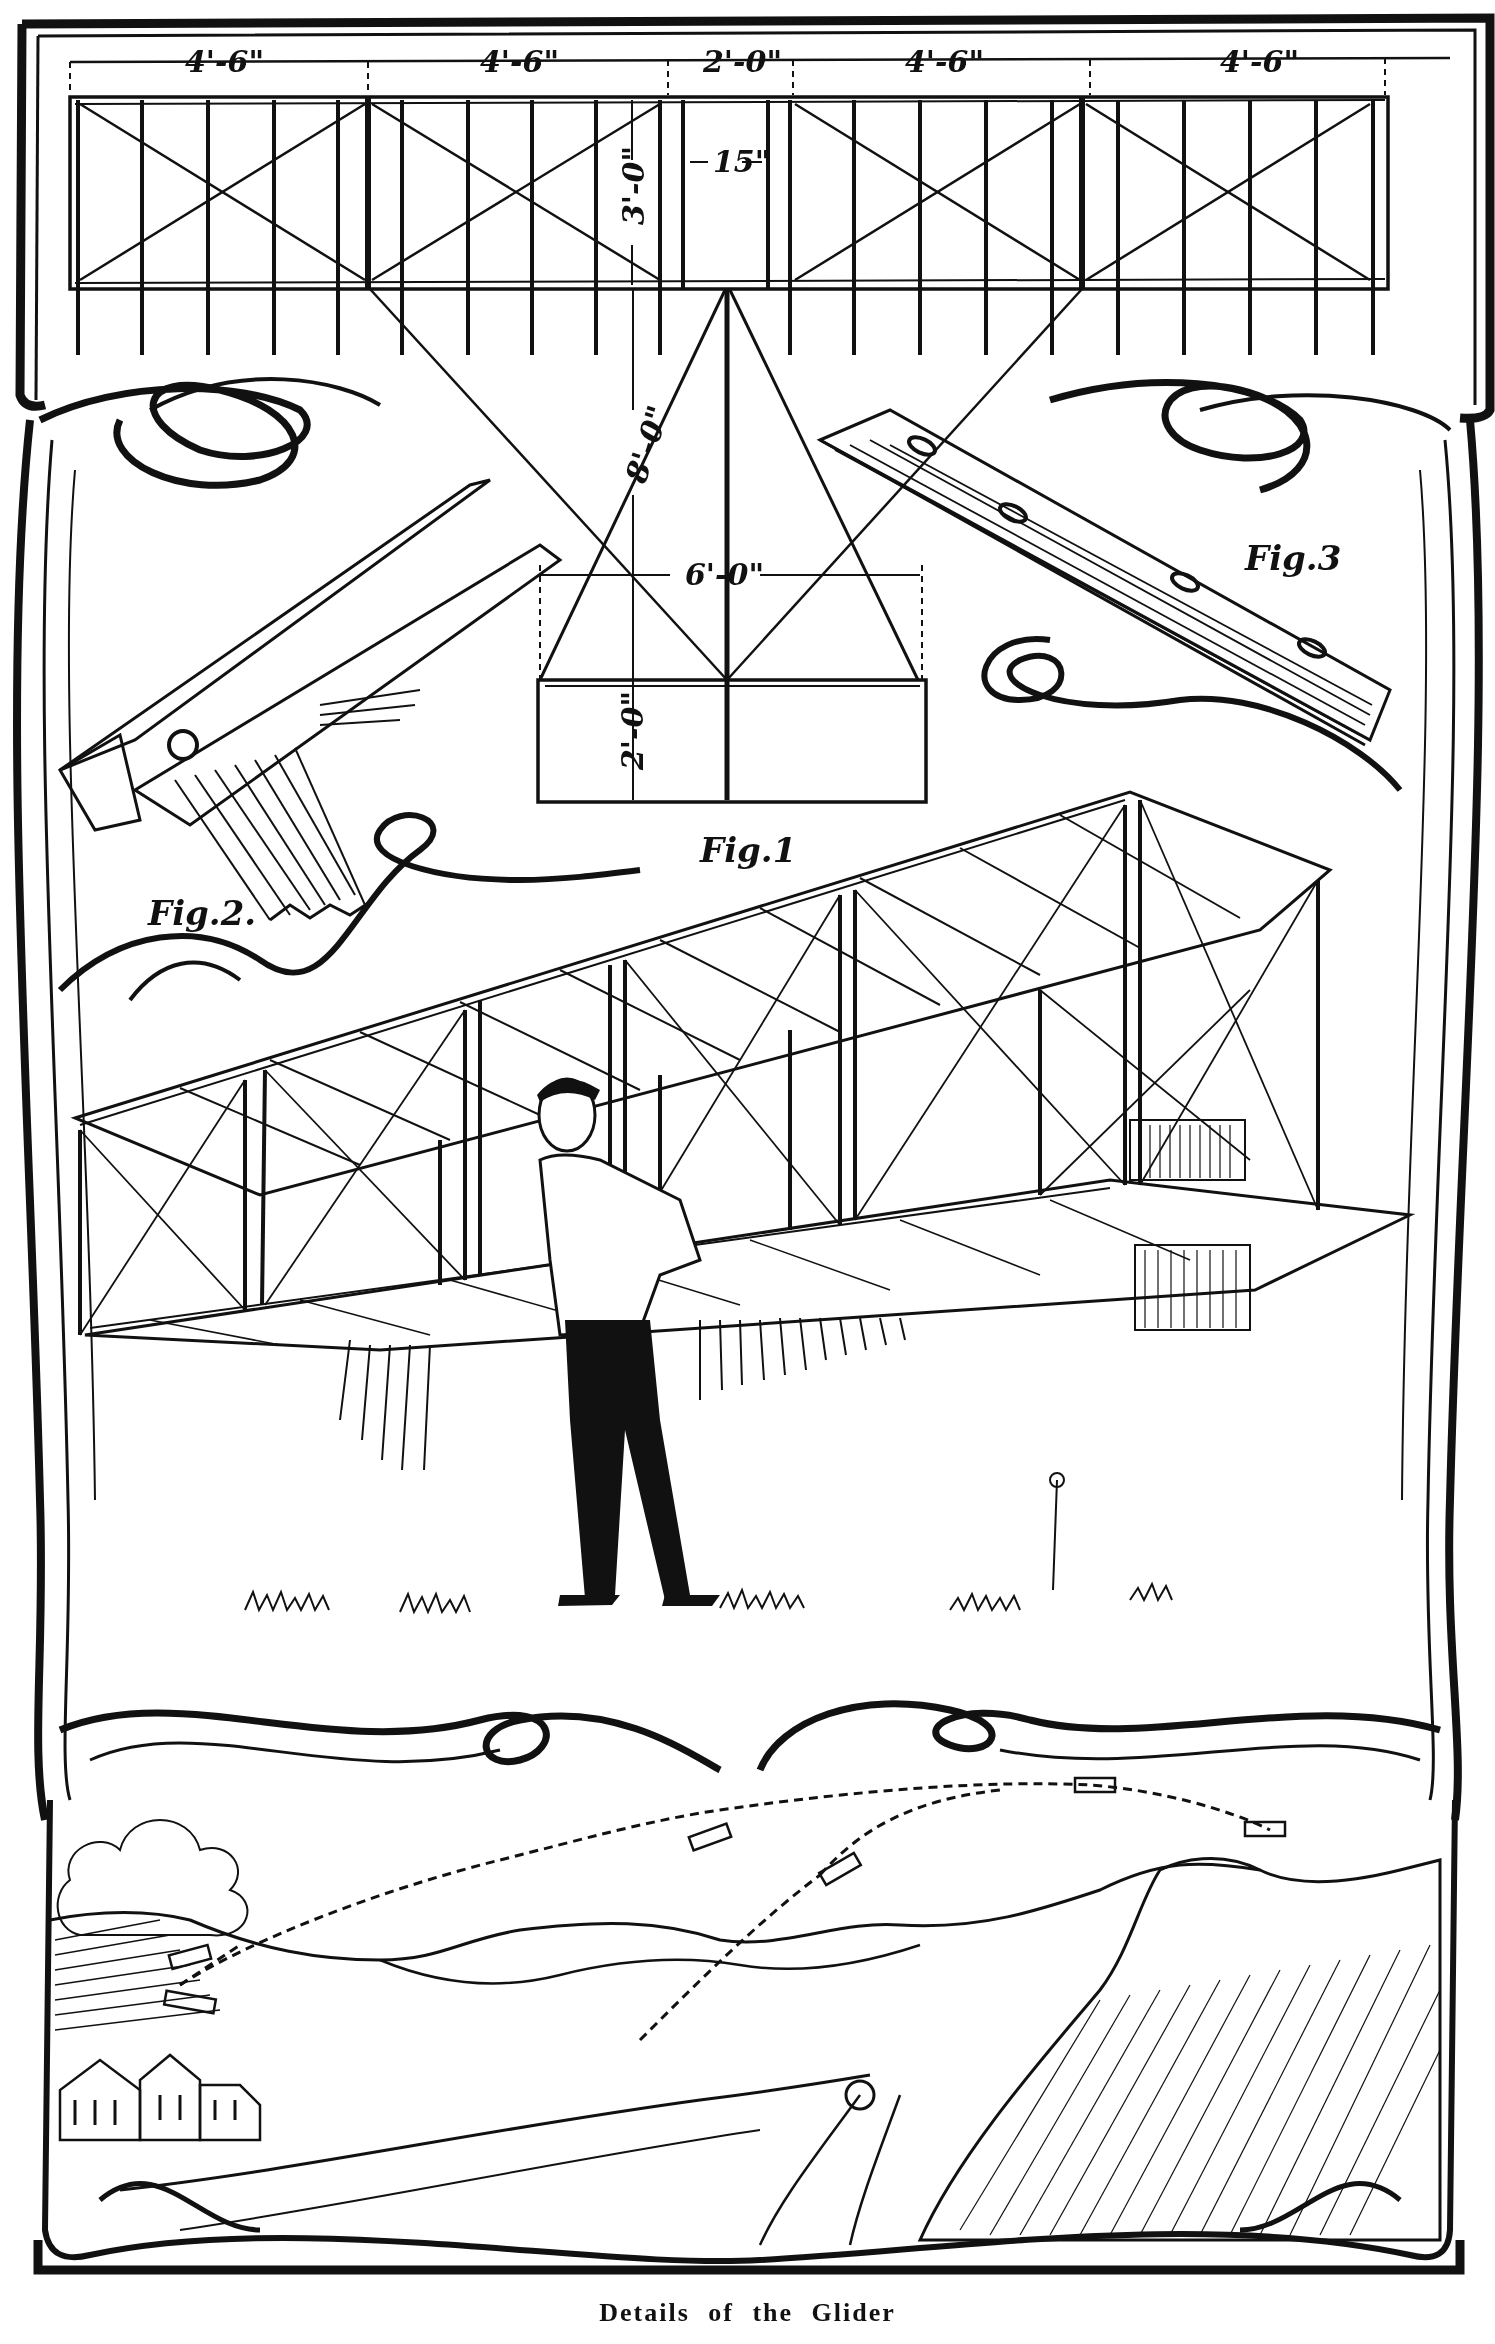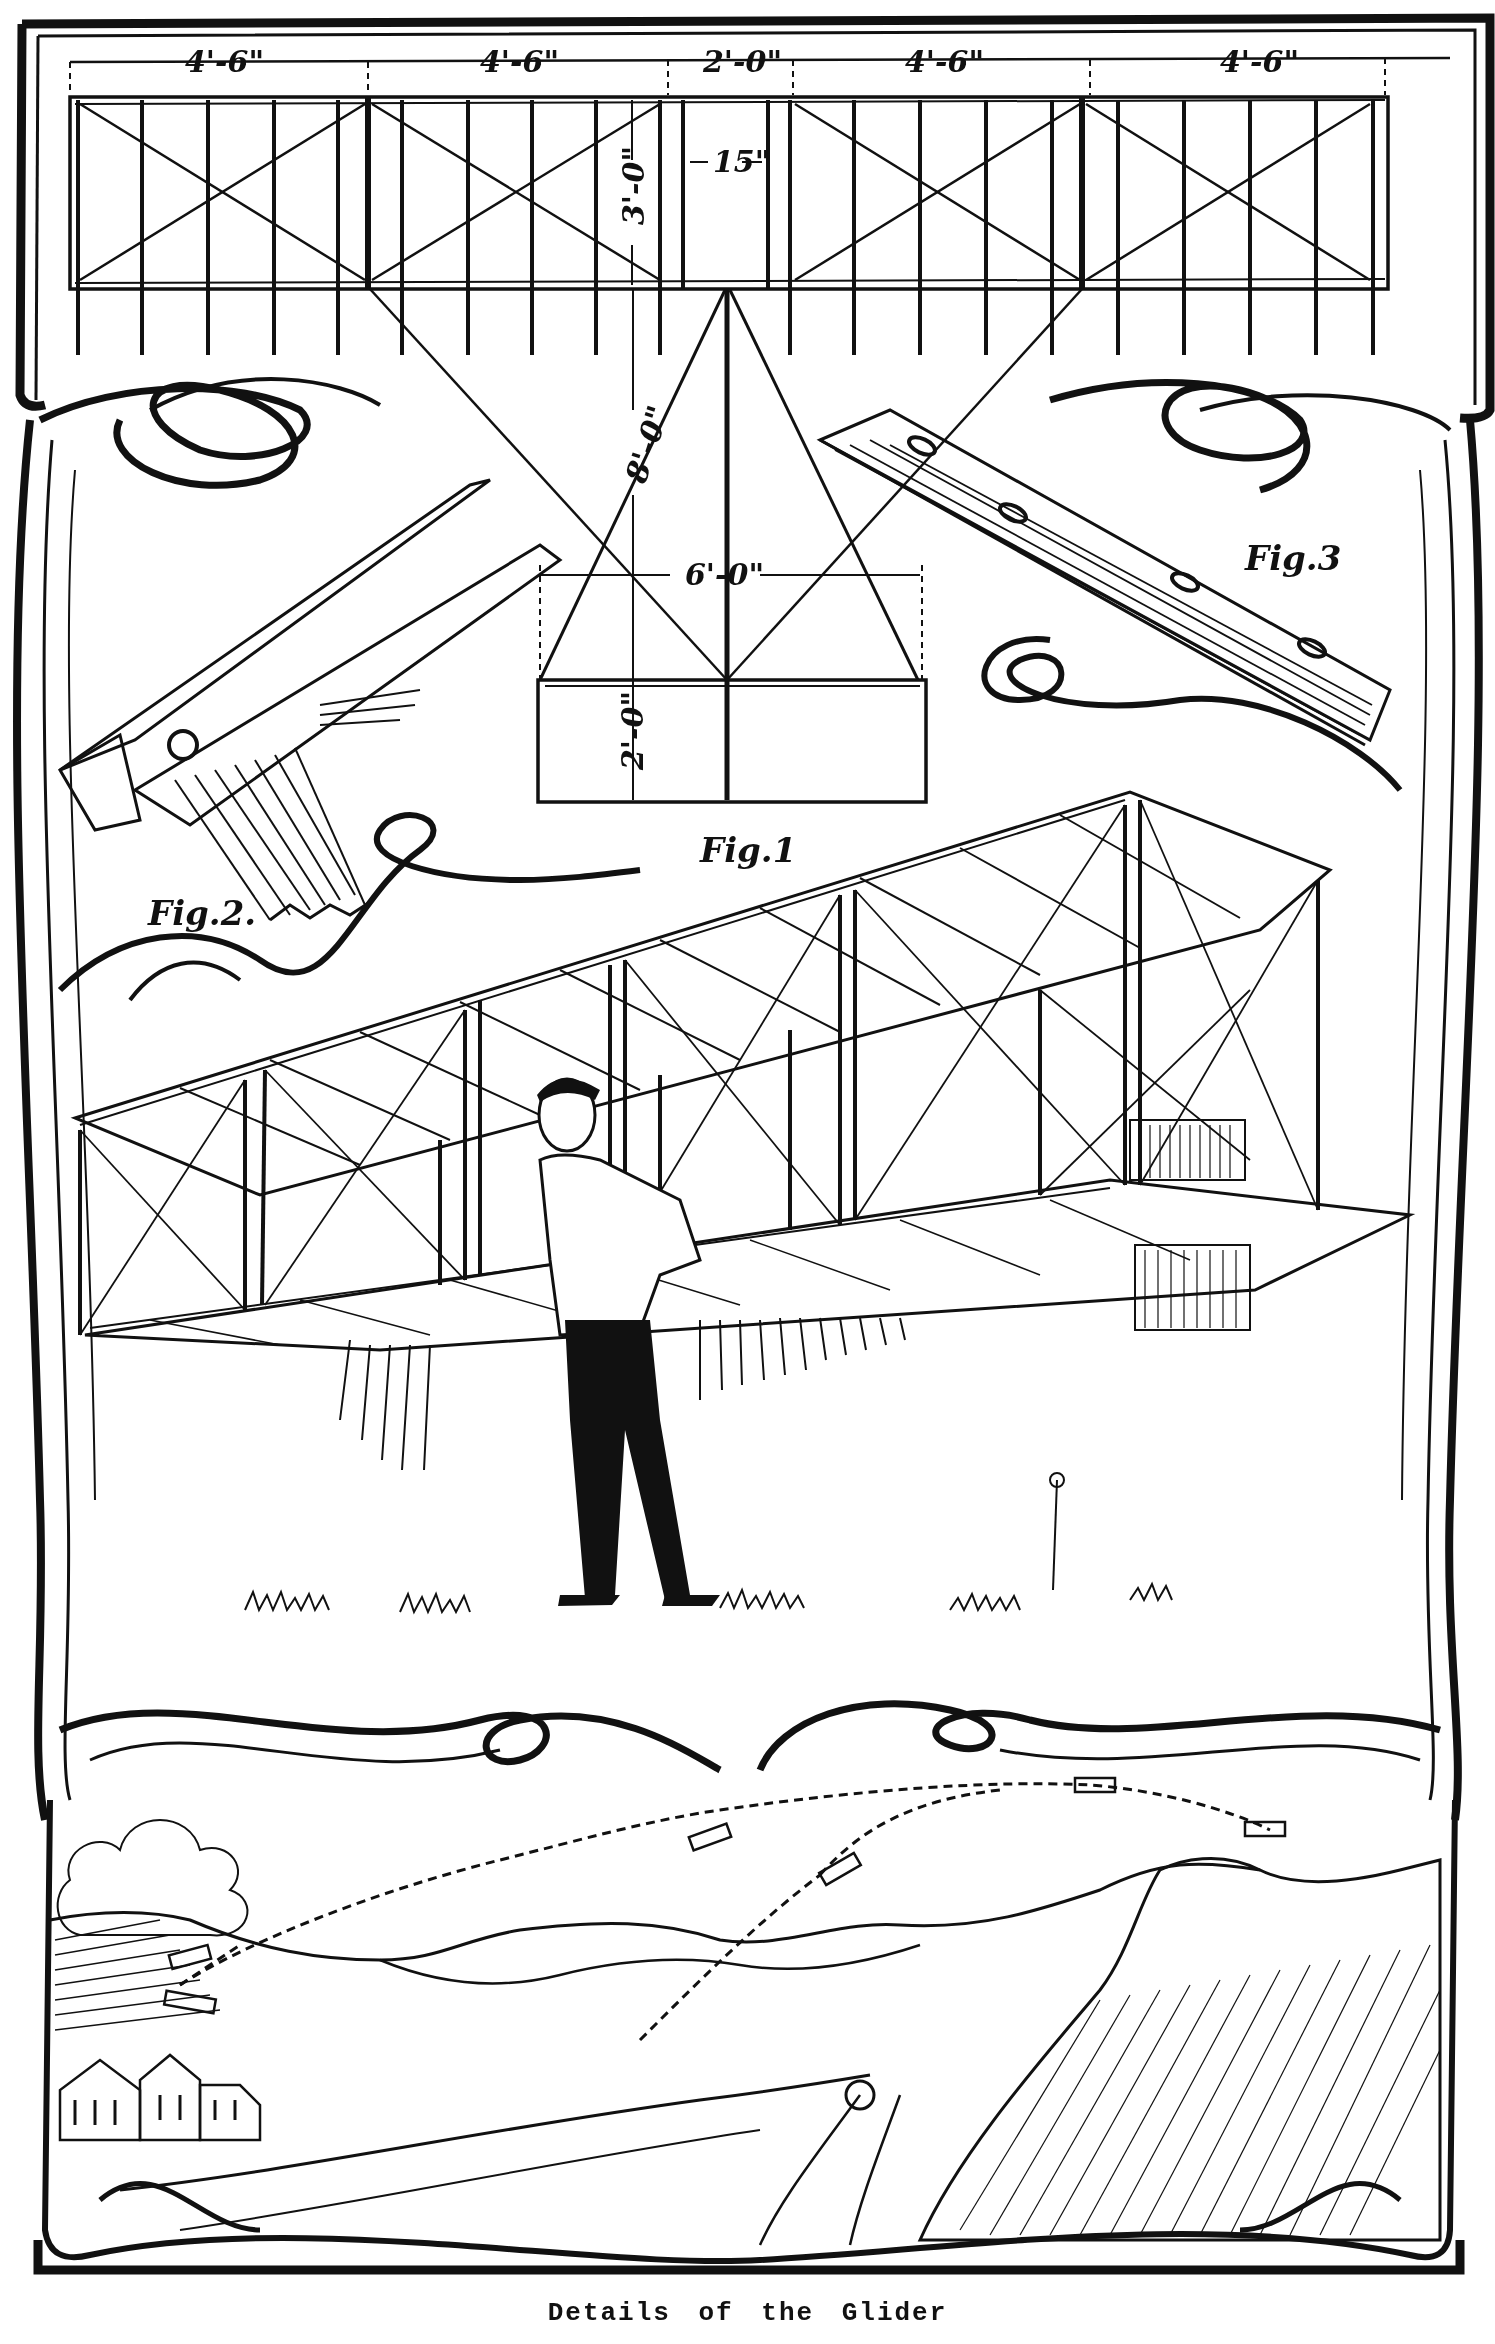--- a/index.html
+++ b/index.html
@@ -2,21 +2,21 @@
 <html><head>
 <meta charset="utf-8">
 <style>
   html, body { margin:0; padding:0; background:#ffffff; }
   body { width:1495px; height:2344px; position:relative; overflow:hidden; font-family:"DejaVu Serif", serif; }
   #art { position:absolute; left:0; top:0; width:1495px; height:2344px; }
   .ink { stroke:#111; fill:none; }
   .dim-label { font-family:"DejaVu Serif", serif; font-style:italic; font-weight:bold; font-size:30px; fill:#111; }
   .fig-label { font-family:"DejaVu Serif", serif; font-style:italic; font-weight:bold; font-size:34px; fill:#111; }
   .caption { position:absolute; left:0; width:1495px; top:2298px; text-align:center;
-             font-family:Liberation Mono, monospace; font-weight:bold; font-size:26px; letter-spacing:2px; color:#111; }
+             font-family:Liberation Serif, serif; font-weight:bold; font-size:26px; letter-spacing:2px; color:#111; }
   .caption span { word-spacing:10px; }
 </style>
 </head>
 <body>
 
 <svg id="art" viewBox="0 0 1495 2344" xmlns="http://www.w3.org/2000/svg">
 
   <g class="ink">
 
     <path d="M22 24 L1490 18 L1490 410 Q1485 420 1460 418" stroke-width="9"></path>

